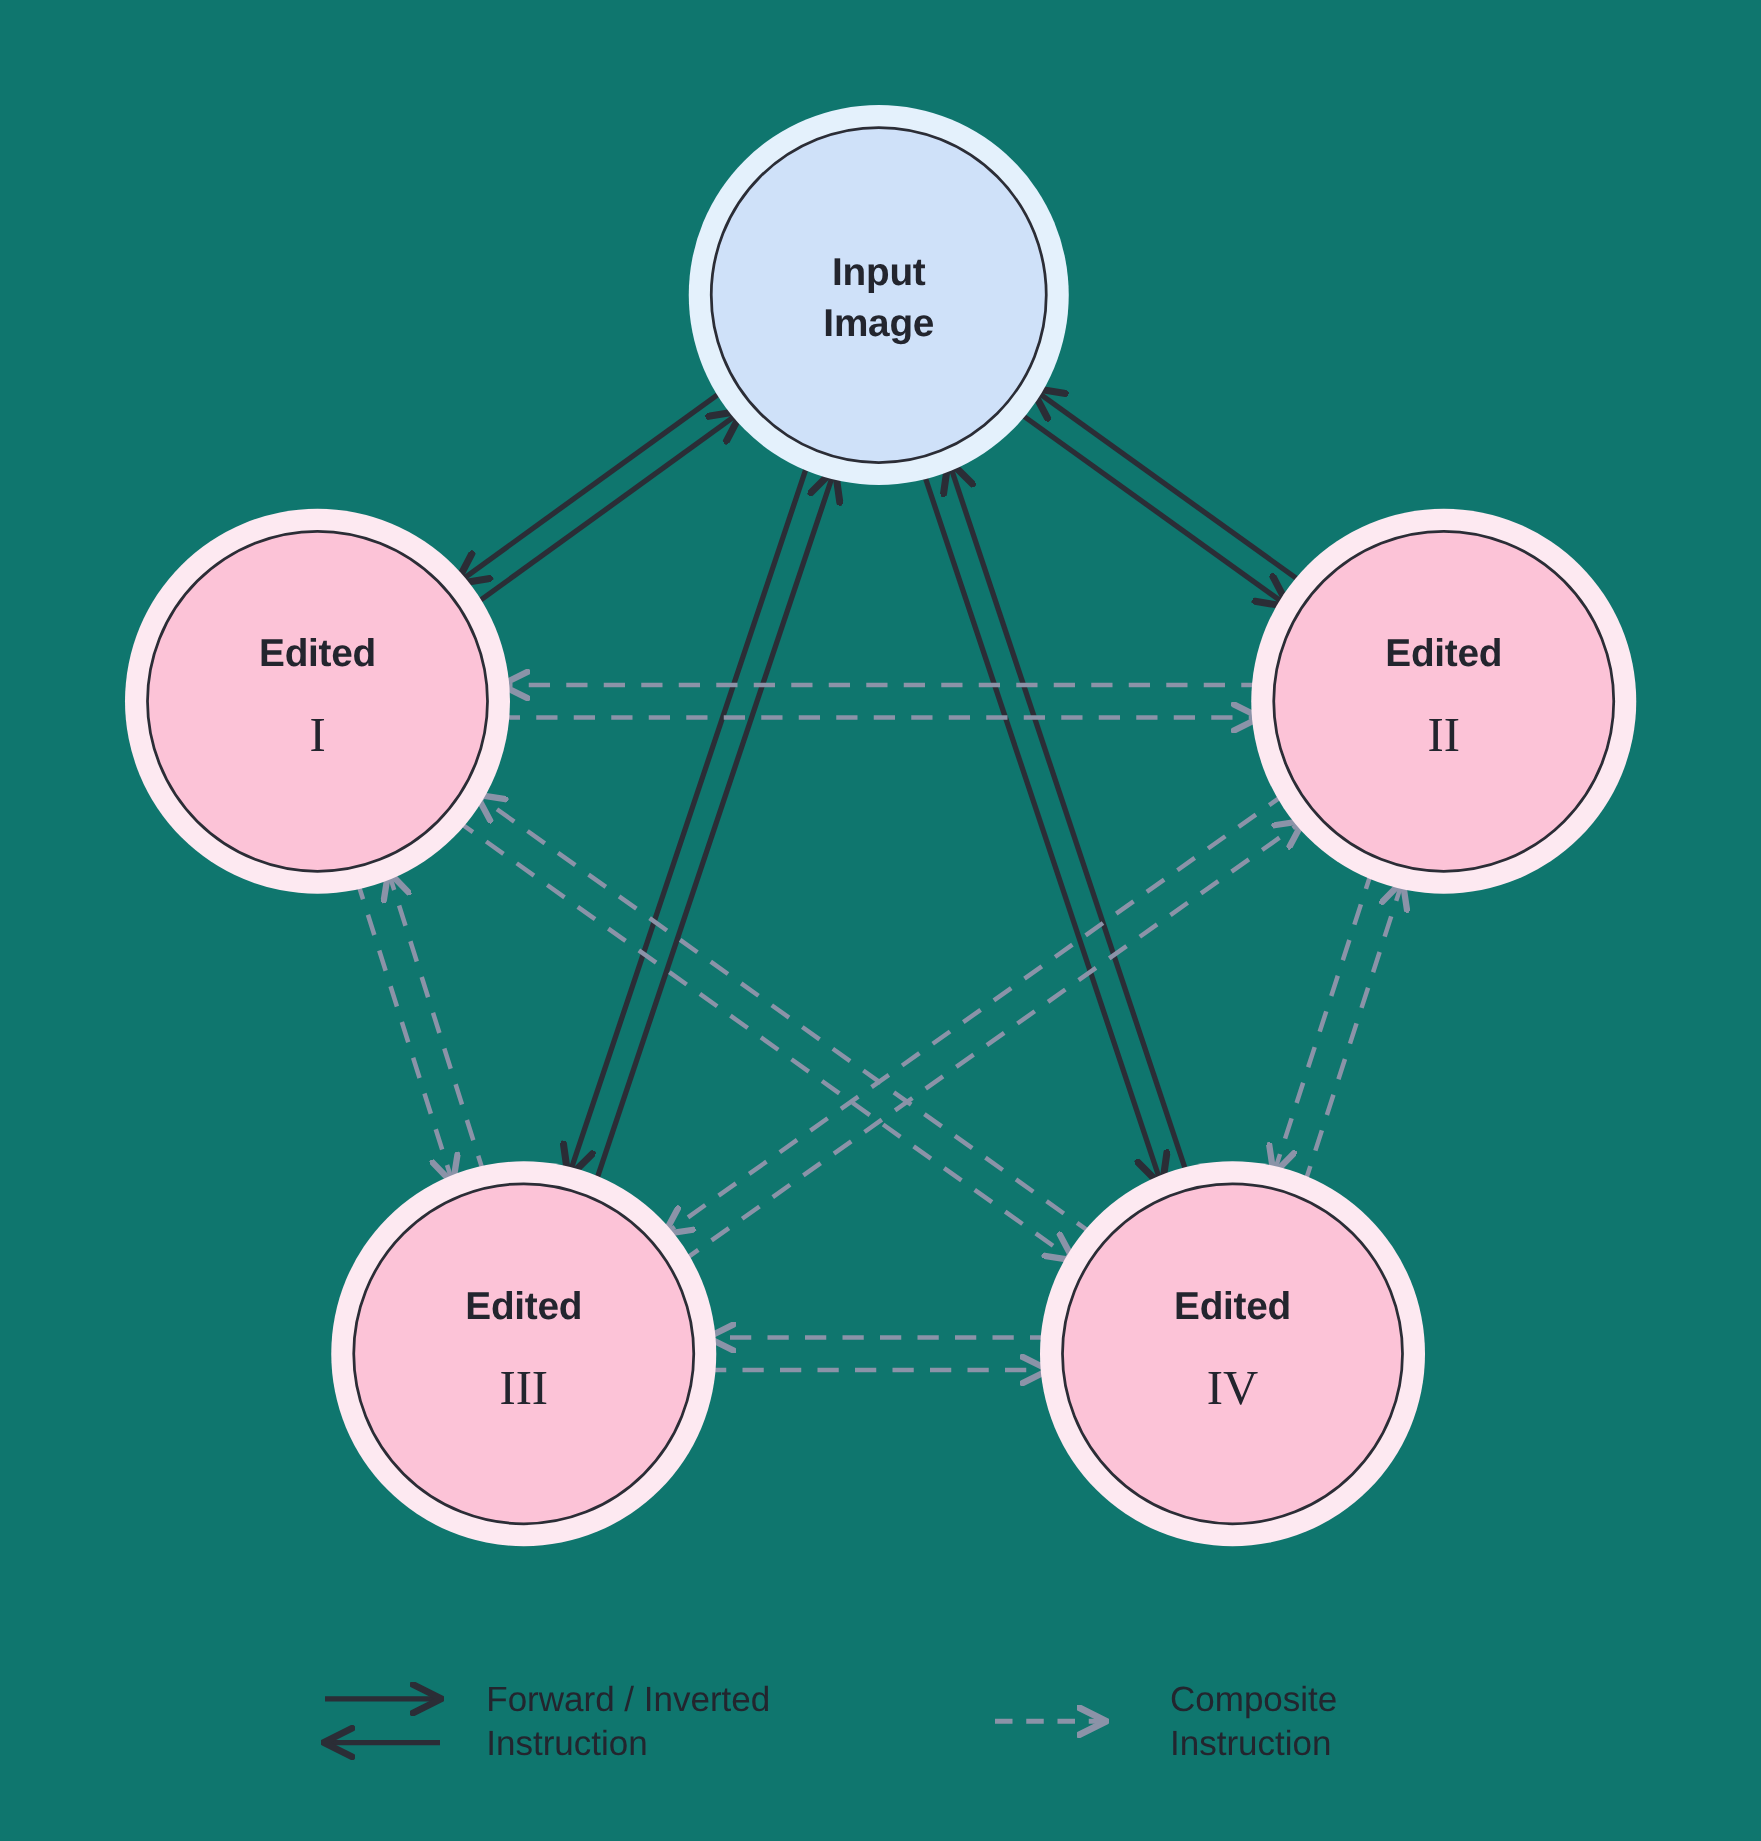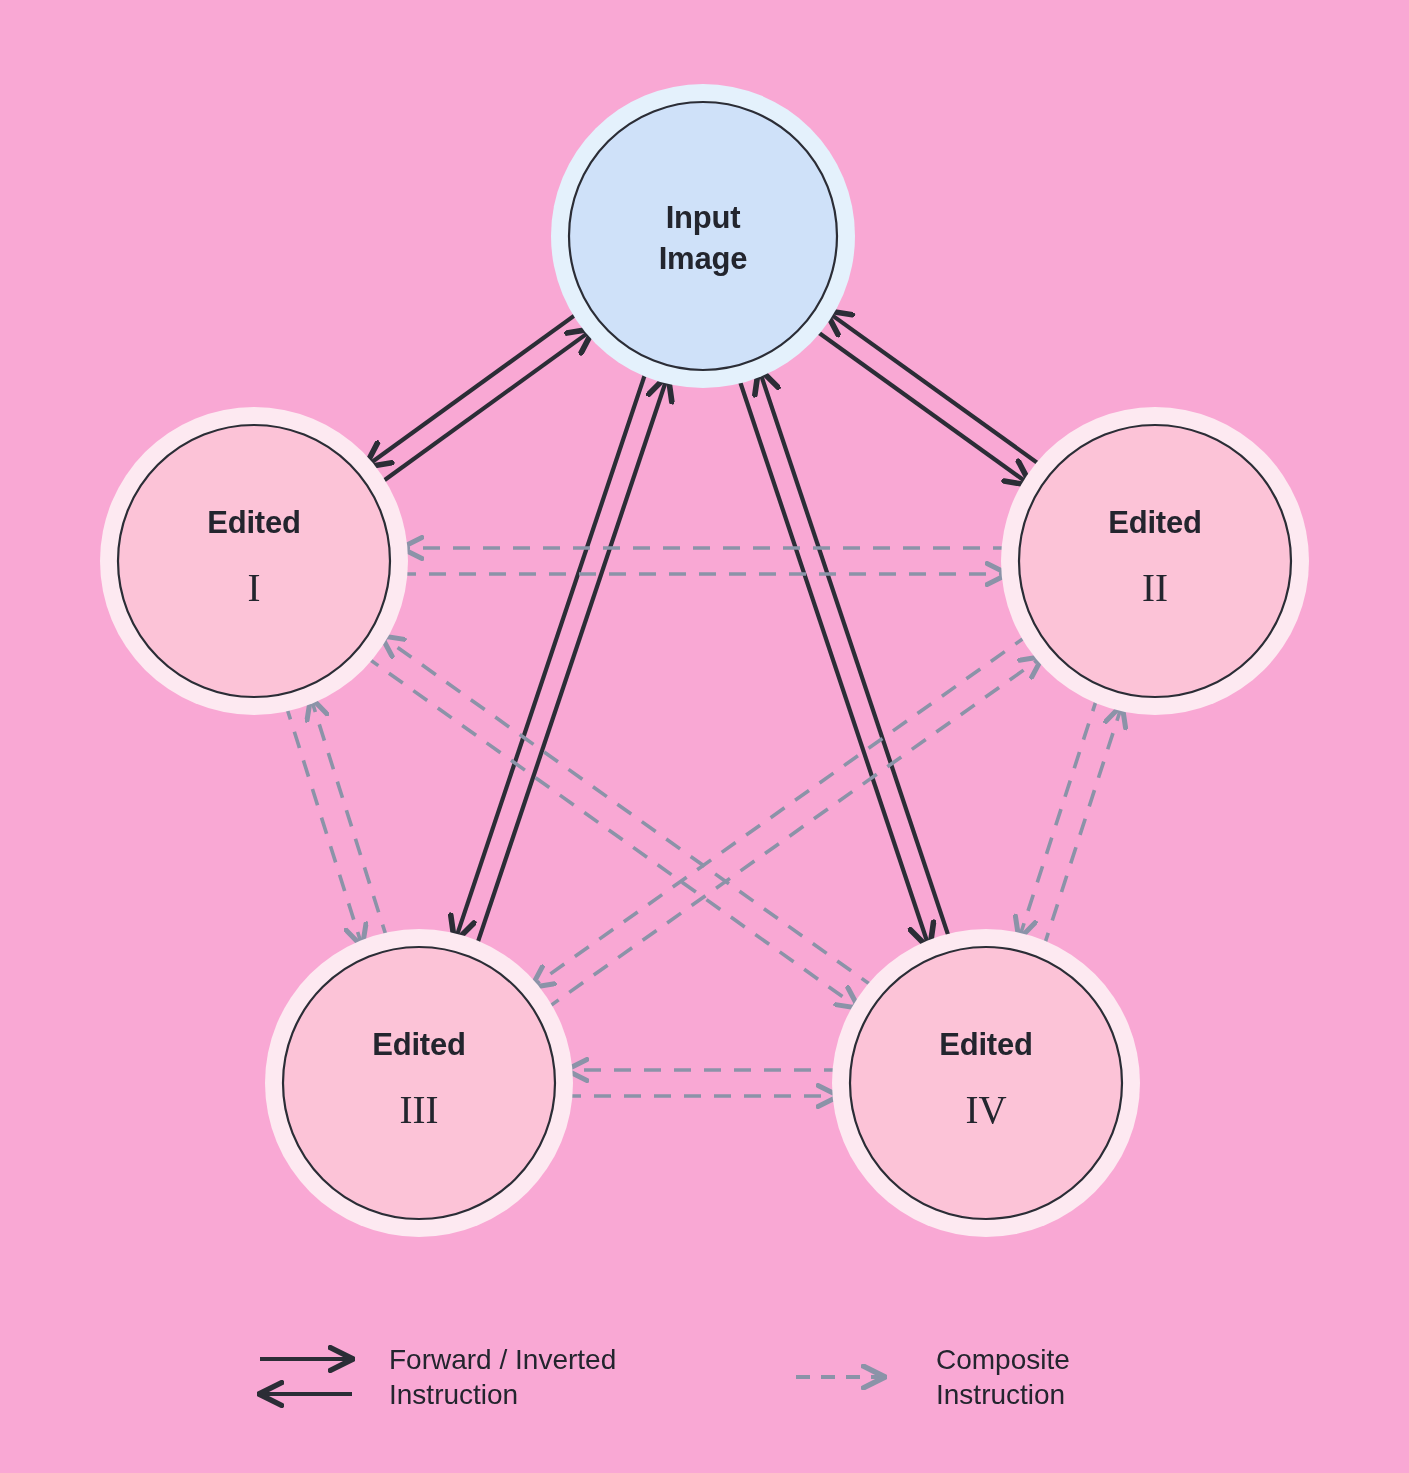--- a/index.html
+++ b/index.html
@@ -10,21 +10,21 @@
   body {
     width: 1409px;
     height: 1473px;
     font-family: "Liberation Sans", sans-serif;
     overflow: hidden;
   }
   #diagram-root {
     position: relative;
     width: 1409px;
     height: 1473px;
-    background: #f9a8d4;
+    background: #0f766e;
   }
   svg#graph {
     position: absolute;
     top: 0;
     left: 0;
     width: 1409px;
     height: 1473px;
     display: block;
   }
   .node-halo { stroke: none; }

